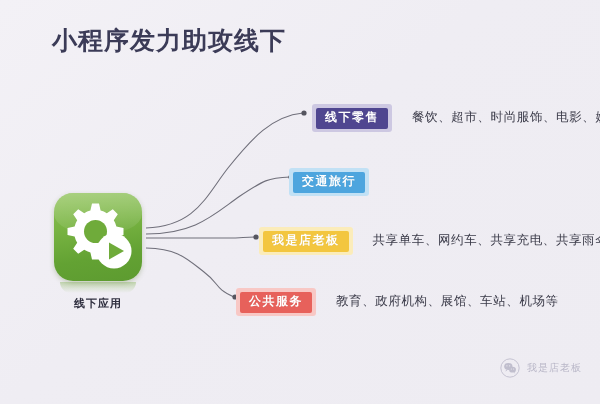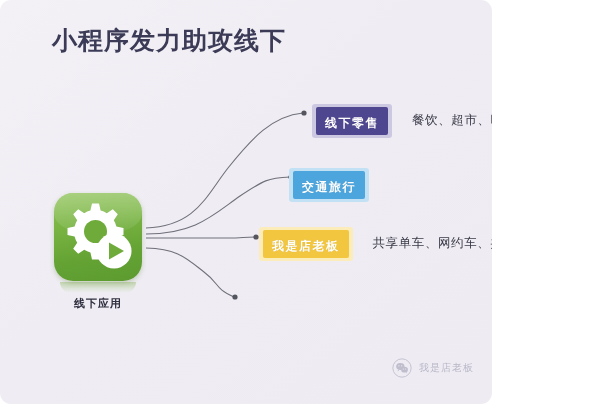--- a/index.html
+++ b/index.html
@@ -7,25 +7,24 @@
     padding: 0;
   }
   body {
     width: 600px;
     height: 404px;
     overflow: hidden;
     font-family: "Liberation Sans", "DejaVu Sans", sans-serif;
   }
   #canvas {
     position: relative;
-    width: 492px;
+    width: 600px;
     height: 404px;
     background: linear-gradient(140deg, #f3f1f6 0%, #efedf3 45%, #eeecf2 100%);
     overflow: hidden;
-    border-radius: 11px;
   }
 
   
   #page-title {
     position: absolute;
     left: 52px;
     top: 24px;
     font-size: 25px;
     font-weight: bold;
     color: #3b3b57;
@@ -87,21 +86,21 @@
 
   
   .branch {
     position: absolute;
     display: flex;
     align-items: center;
     white-space: nowrap;
   }
   .badge {
     display: inline-block;
-    padding: 10px 9px 4px 9px;
+    padding: 3px 9px 4px 9px;
     font-size: 12px;
     font-weight: bold;
     color: #ffffff;
     letter-spacing: 1.5px;
     line-height: 1.15;
     border-radius: 2px;
     text-shadow: 0 0 1px rgba(0,0,0,0.12);
   }
   .badge-halo {
     display: inline-block;
@@ -193,20 +192,26 @@
     </span>
   </div>
 
   <div class="branch" id="branch-2">
     <span class="badge-halo" style="background:#fbecba">
       <span class="badge" style="background:#f3c63f">我是店老板</span>
     </span>
     <span class="desc">共享单车、网约车、共享充电、共享雨伞等</span>
   </div>
 
+  <div class="branch" id="branch-3">
+    <span class="badge-halo" style="background:#f8c8c5">
+      <span class="badge" style="background:#e7615b">公共服务</span>
+    </span>
+    <span class="desc">教育、政府机构、展馆、车站、机场等</span>
+  </div>
 
   <div id="watermark">
     <svg id="wechat-icon" viewBox="0 0 24 24">
       <circle cx="12" cy="12" r="11" fill="none" stroke="#9b99b0" stroke-width="1.1"></circle>
       <ellipse cx="10" cy="10.2" rx="5" ry="4.1" fill="#9b99b0"></ellipse>
       <path d="M7.6 14.2 L6.2 16.2 L8.6 15.1 Z" fill="#9b99b0"></path>
       <circle cx="8.3" cy="9.3" r="0.75" fill="#efedf3"></circle>
       <circle cx="11.6" cy="9.3" r="0.75" fill="#efedf3"></circle>
       <ellipse cx="15" cy="14" rx="4.1" ry="3.4" fill="#9b99b0"></ellipse>
       <path d="M17.2 17 L18.4 18.6 L16.4 17.7 Z" fill="#9b99b0"></path>

